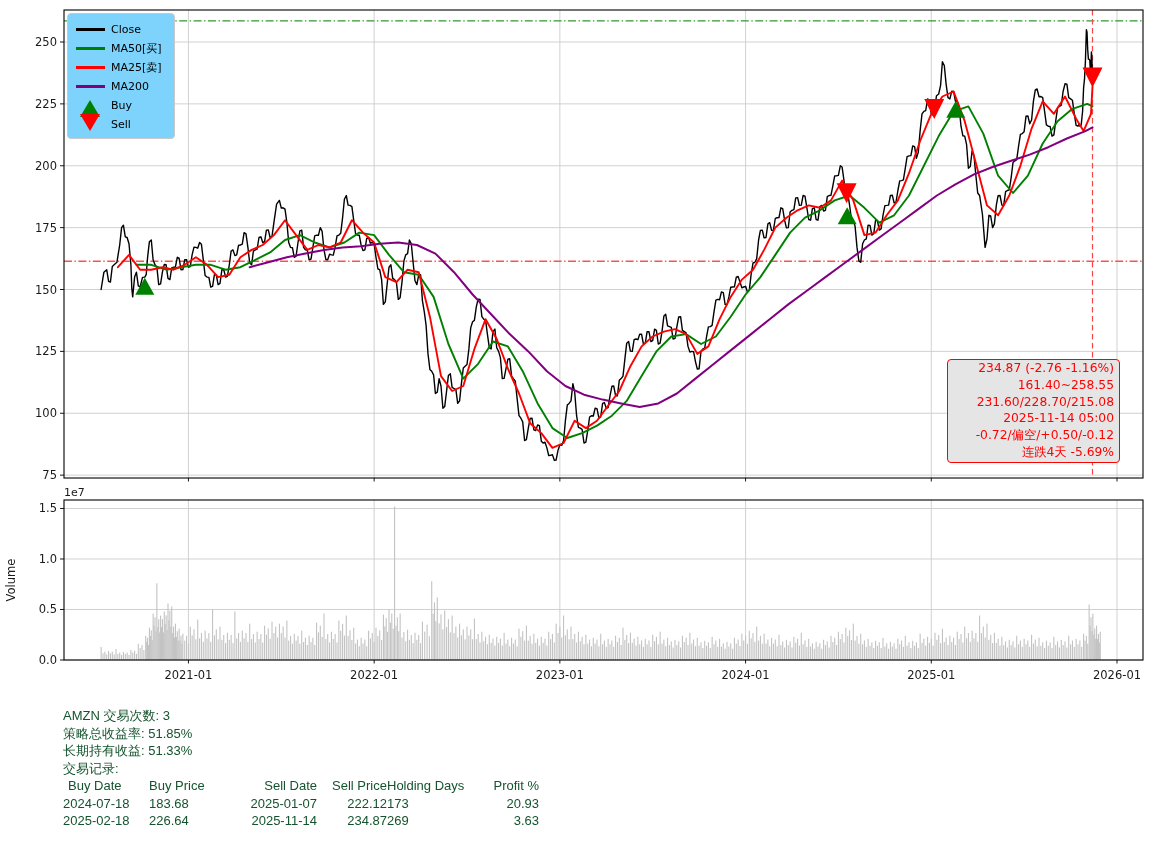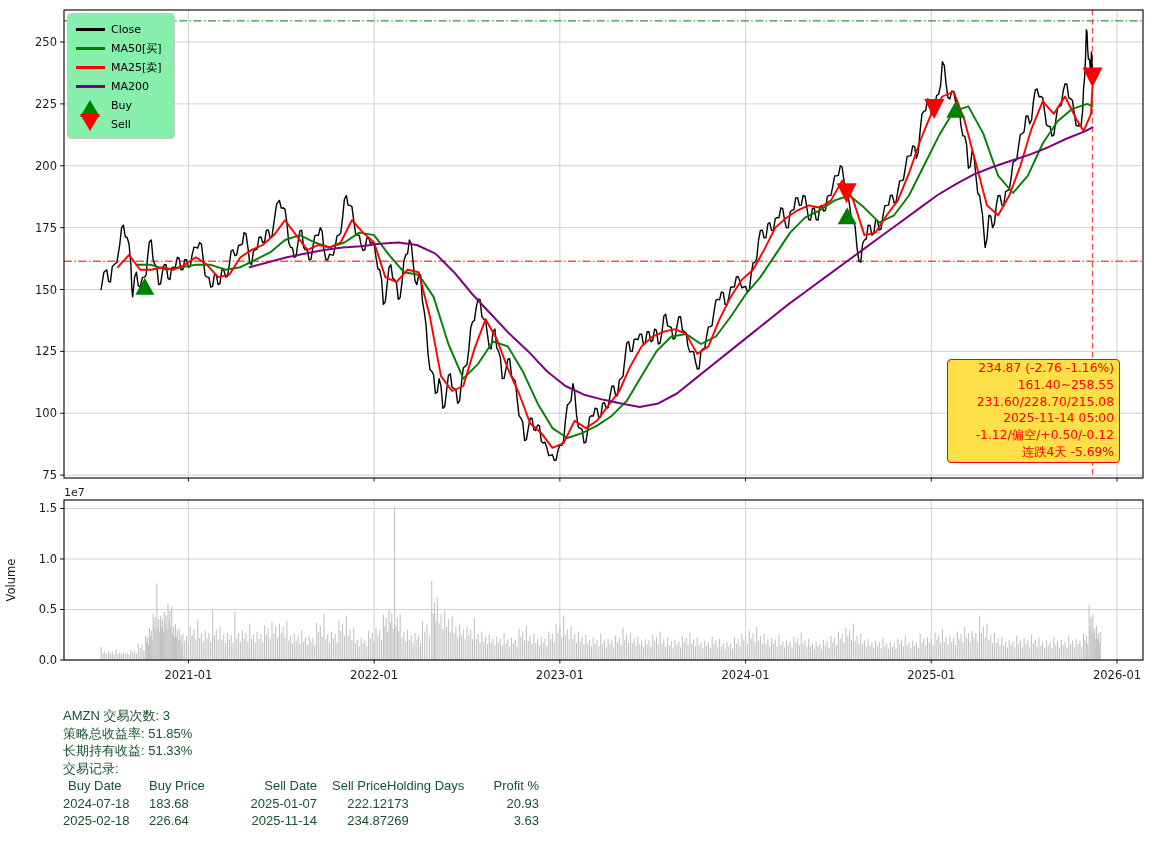--- a/index.html
+++ b/index.html
@@ -1,31 +1,31 @@
 <!DOCTYPE html>
 <html><head>
 <meta charset="utf-8">
 <style>
   html,body{margin:0;padding:0;background:#ffffff;}
   body{width:1154px;height:857px;font-family:"DejaVu Sans","Liberation Sans",sans-serif;}
   .fig{position:relative;width:1154px;height:857px;background:#fff;overflow:hidden;}
   .fig svg{position:absolute;left:0;top:0;}
 
-  .legend{position:absolute;left:67px;top:13px;width:108px;background:#86efac;
+  .legend{position:absolute;left:67px;top:13px;width:108px;background:#7dd3fc;
           border:1px solid #c9c9c9;border-radius:4px;padding:6px 6px 4px 7px;box-sizing:border-box;z-index:3;}
   .lg-row{display:flex;align-items:center;height:19px;}
   .lg-swatch{flex:0 0 30px;width:30px;display:flex;justify-content:center;align-items:center;margin-right:6px;}
   .lg-line{width:29px;height:2.4px;background:#000;}
   .lg-tri-up{width:0;height:0;border-left:10px solid transparent;border-right:10px solid transparent;
              border-bottom:17px solid #008000;position:relative;top:3px;}
   .lg-tri-down{width:0;height:0;border-left:10px solid transparent;border-right:10px solid transparent;
                border-top:17px solid #ff0000;position:relative;top:-2px;}
   .lg-label{font-size:11px;color:#000;white-space:nowrap;}
 
-  .ann{position:absolute;left:947px;top:359px;width:173px;height:104px;background:#fde047;
+  .ann{position:absolute;left:947px;top:359px;width:173px;height:104px;background:#e5e5e5;
        border:1.5px solid #ff0000;border-radius:4px;box-sizing:border-box;
        display:flex;flex-direction:column;justify-content:space-around;padding:1px 5px;z-index:3;}
   .ann div{color:#ff0000;font-size:12.3px;line-height:15.8px;text-align:right;white-space:nowrap;}
 
   .stats{position:absolute;left:63px;top:699px;font-size:13px;line-height:17.5px;color:#14532d;
          font-family:"Liberation Sans","DejaVu Sans",sans-serif;white-space:nowrap;margin-top:8px;}
   .tr{display:flex;}
   .tr span{display:block;}
   .c1{width:86px;text-align:left;}
   .c2{width:72px;text-align:left;}
@@ -745,21 +745,21 @@
         </span>
       <span class="lg-label">Sell</span>
     </div>
   </div>
 
   <div class="ann">
     <div>234.87 (-2.76 -1.16%)</div>
     <div>161.40~258.55</div>
     <div>231.60/228.70/215.08</div>
     <div>2025-11-14 05:00</div>
-    <div>-1.12/偏空/+0.50/-0.12</div>
+    <div>-0.72/偏空/+0.50/-0.12</div>
     <div>连跌4天 -5.69%</div>
   </div>
 
   <div class="stats">
     <div>AMZN 交易次数: 3</div>
     <div>策略总收益率: 51.85%</div>
     <div>长期持有收益: 51.33%</div>
     <div>交易记录:</div>
     <div class="tr thead">
       <span class="c1">Buy Date</span>

